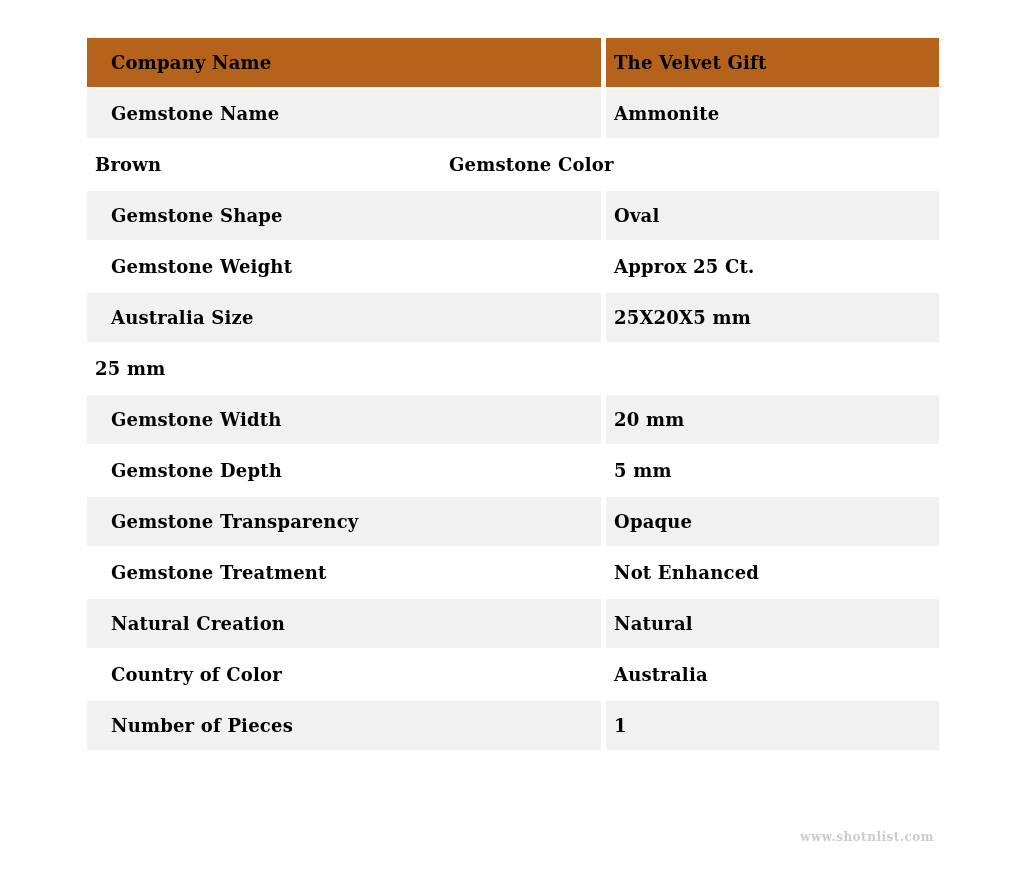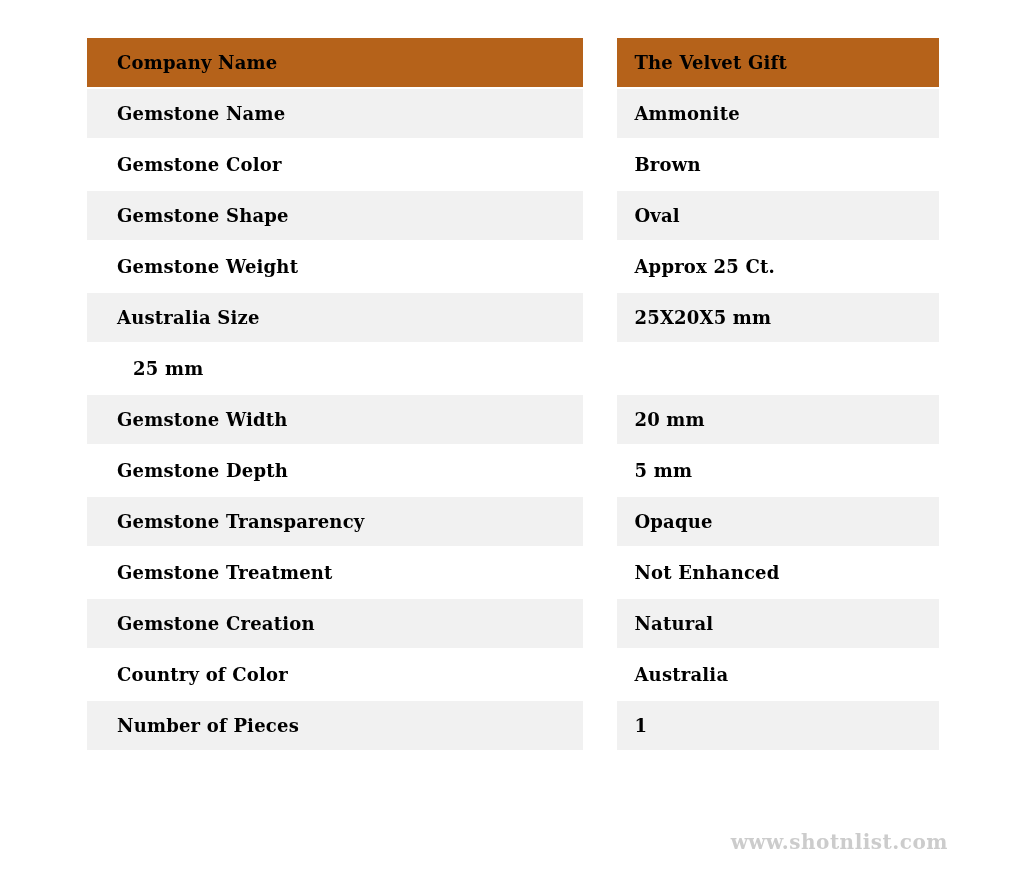--- a/index.html
+++ b/index.html
@@ -31,41 +31,40 @@
     display: flex;
     align-items: center;
     box-sizing: border-box;
     font-size: 18px;
     font-weight: bold;
     color: #000000;
     letter-spacing: 0.2px;
   }
   .cell.label {
     width: 514px;
-    padding-left: 30px;
+    padding-left: 24px;
   }
   .cell.value {
     width: 333px;
-    padding-left: 17px;
-    margin-left: 29px;
+    padding-left: 8px;
   }
   .row.header .cell {
     background: var(--header-bg, #b5621a);
   }
   .rows .row:nth-child(odd) .cell {
     background: var(--row-alt-bg, #f1f1f1);
   }
   .rows .row:nth-child(even) .cell {
     background: #ffffff;
   }
   .watermark {
     position: absolute;
-    right: 76px;
+    right: 90px;
     top: 830px;
-    font-size: 20px;
+    font-size: 12px;
     font-weight: bold;
     color: var(--watermark-color, #cccccc);
     letter-spacing: 0.5px;
   }
 </style>
 </head>
 <body>
 
 <div class="page">
 
@@ -75,22 +74,22 @@
       <div class="cell label">Company Name</div>
       <div class="cell value">The Velvet Gift</div>
     </div>
 
     <div class="rows">
       <div class="row">
         <div class="cell label">Gemstone Name</div>
         <div class="cell value">Ammonite</div>
       </div>
       <div class="row">
+        <div class="cell value">Brown</div>
         <div class="cell label">Gemstone Color</div>
-        <div class="cell value">Brown</div>
       </div>
       <div class="row">
         <div class="cell label">Gemstone Shape</div>
         <div class="cell value">Oval</div>
       </div>
       <div class="row">
         <div class="cell label">Gemstone Weight</div>
         <div class="cell value">Approx 25 Ct.</div>
       </div>
       <div class="row">
@@ -110,21 +109,21 @@
       </div>
       <div class="row">
         <div class="cell label">Gemstone Transparency</div>
         <div class="cell value">Opaque</div>
       </div>
       <div class="row">
         <div class="cell label">Gemstone Treatment</div>
         <div class="cell value">Not Enhanced</div>
       </div>
       <div class="row">
-        <div class="cell label">Gemstone Creation</div>
+        <div class="cell label">Natural Creation</div>
         <div class="cell value">Natural</div>
       </div>
       <div class="row">
         <div class="cell label">Country of Color</div>
         <div class="cell value">Australia</div>
       </div>
       <div class="row">
         <div class="cell label">Number of Pieces</div>
         <div class="cell value">1</div>
       </div>

